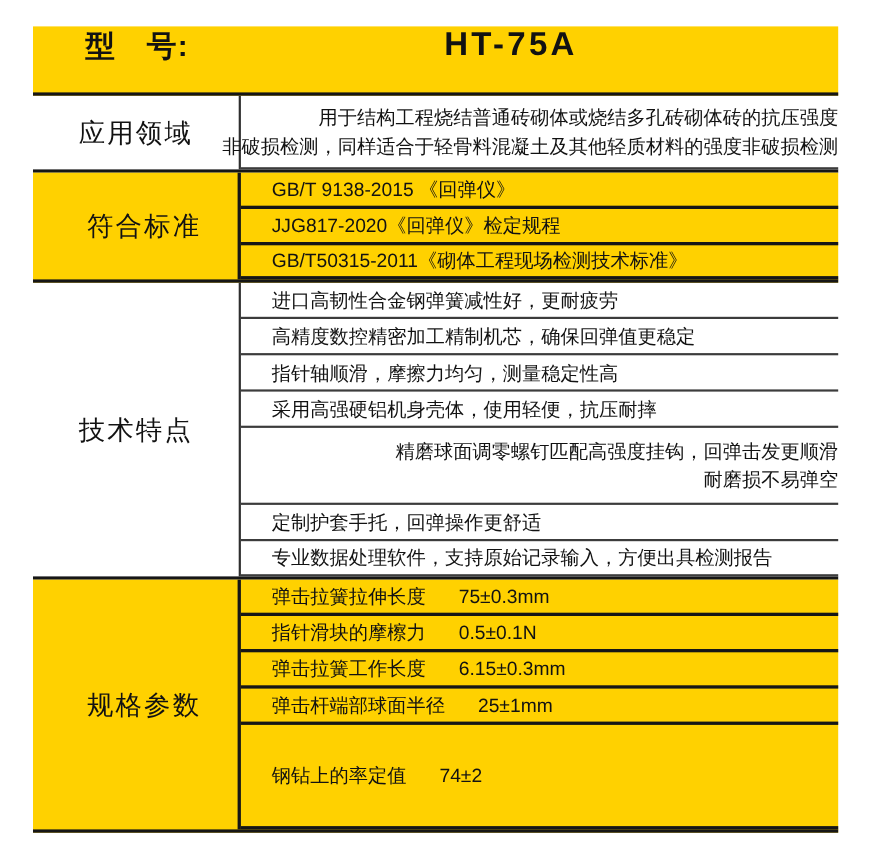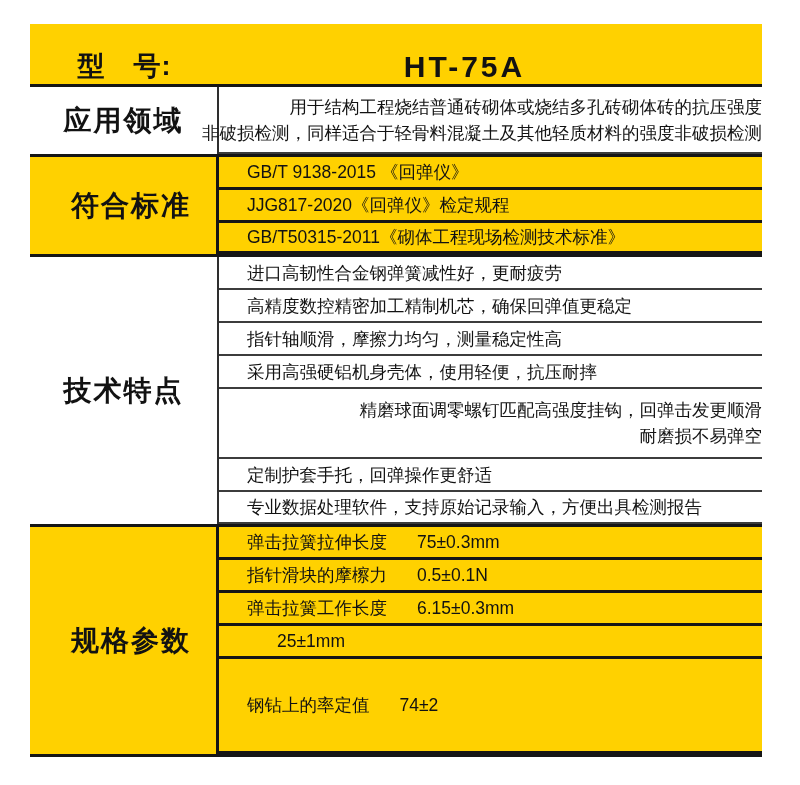--- a/index.html
+++ b/index.html
@@ -15,21 +15,21 @@
     position: absolute;
     left: 30px; top: 24px;
     width: 732px; height: 733px;
     display: flex; flex-direction: column;
   }
   
   .header-row {
     height: 63px;
     background: var(--accent-yellow, #FFD100);
     border-bottom: 3px solid var(--border-dark, #161616);
-    display: flex; align-items: flex-end;
+    display: flex; align-items: flex-start;
     flex: none;
   }
   .header-label {
     width: 189px; text-align: center;
     font-weight: bold; font-size: 27px; letter-spacing: 1px;
   }
   .header-value {
     flex: 1; text-align: center;
     font-weight: bold; font-size: 30px; letter-spacing: 3px;
     padding-right: 52px;
@@ -37,21 +37,21 @@
   
   .section {
     display: flex;
     border-bottom: 3px solid var(--border-dark, #161616);
     flex: none;
   }
   .section.yellow { background: var(--accent-yellow, #FFD100); }
   .sec-label {
     width: 189px; flex: none;
     display: flex; align-items: center; justify-content: center;
-    font-weight: bold; font-size: 28px; letter-spacing: 2px;
+    font-weight: normal; font-size: 24px; letter-spacing: 2px;
   }
   .section.white  .sec-label { border-right: 2px solid #2e2e2e; }
   .section.yellow .sec-label { border-right: 3px solid var(--border-dark, #161616); padding-left: 16px; }
   .sec-body { flex: 1; display: flex; flex-direction: column; min-width: 0; }
   .row {
     display: flex; align-items: center;
     padding-left: 28px;
     font-size: 17.5px;
     height: 33px; flex: none;
     white-space: nowrap;
@@ -124,20 +124,21 @@
       </div>
       <div class="row">
         <span>指针滑块的摩檫力</span>
         <span class="spec-value">0.5±0.1N</span>
       </div>
       <div class="row">
         <span>弹击拉簧工作长度</span>
         <span class="spec-value">6.15±0.3mm</span>
       </div>
       <div class="row">
+        <span>弹击杆端部球面半径</span>
         <span class="spec-value">25±1mm</span>
       </div>
       <div class="row last">
         <span>钢钻上的率定值</span>
         <span class="spec-value">74±2</span>
       </div>
     </div>
   </div>
 
 </div>

